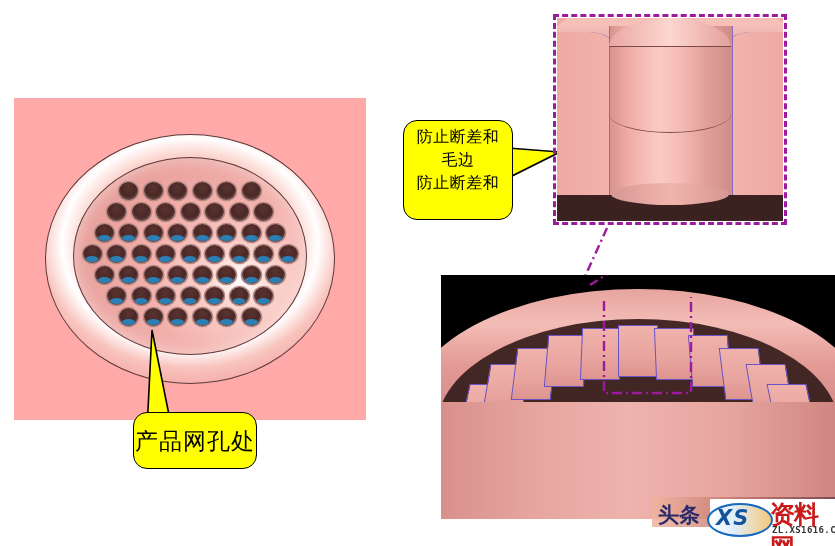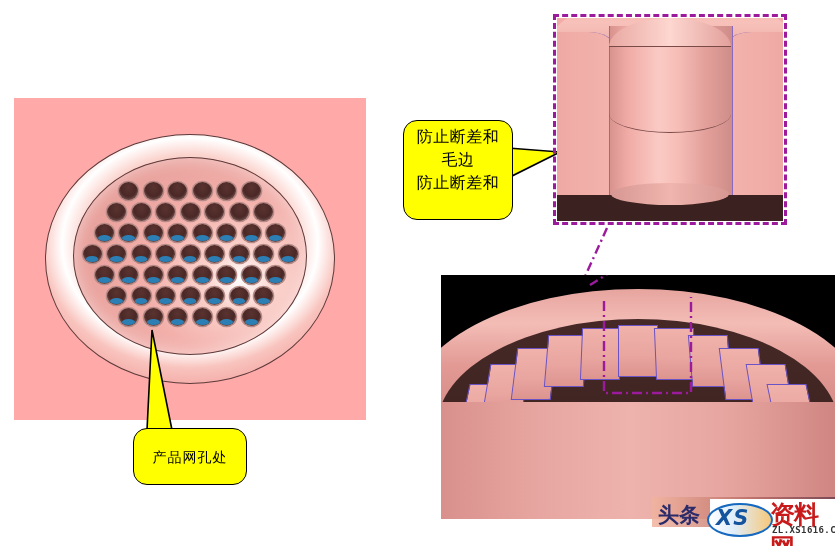--- a/index.html
+++ b/index.html
@@ -83,22 +83,22 @@
        box-shadow:0 -1px 1px rgba(0,0,0,.35);}
   .cut-dashdot{position:absolute;pointer-events:none;}
 
   
   .callout{position:absolute;background:#ffff00;border:1.6px solid #000;
            border-radius:14px;box-sizing:border-box;
            font-family:"DejaVu Sans","Liberation Sans",sans-serif;
            color:#000;text-align:center;}
   #callout-mold{left:403px;top:120px;width:110px;height:100px;
            font-size:16px;line-height:23px;padding-top:4px;letter-spacing:.5px;}
-  #callout-mesh{left:133px;top:428px;width:114px;height:57px;
-           font-size:14px;line-height:57px;letter-spacing:1px;}
+  #callout-mesh{left:133px;top:412px;width:124px;height:57px;
+           font-size:23px;line-height:57px;letter-spacing:1px;}
   .callout-line{white-space:nowrap;}
 
   
   #watermark{position:absolute;left:652px;top:497px;width:183px;height:46px;}
   #wm-bg1{position:absolute;left:0;top:0;width:183px;height:30px;
           background:linear-gradient(90deg,#f2b49f 0%,#b86a63 55%,#6e3f4e 100%);opacity:.85;}
   #wm-bg2{position:absolute;left:58px;top:2px;width:125px;height:42px;background:#ffffff;}
   #wm-toutiao{position:absolute;left:6px;top:4px;font-size:21px;font-weight:bold;
           color:#2b2b6a;font-family:"DejaVu Sans","Liberation Sans",sans-serif;}
   #wm-oval{position:absolute;left:55px;top:6px;width:62px;height:30px;border-radius:50%;

